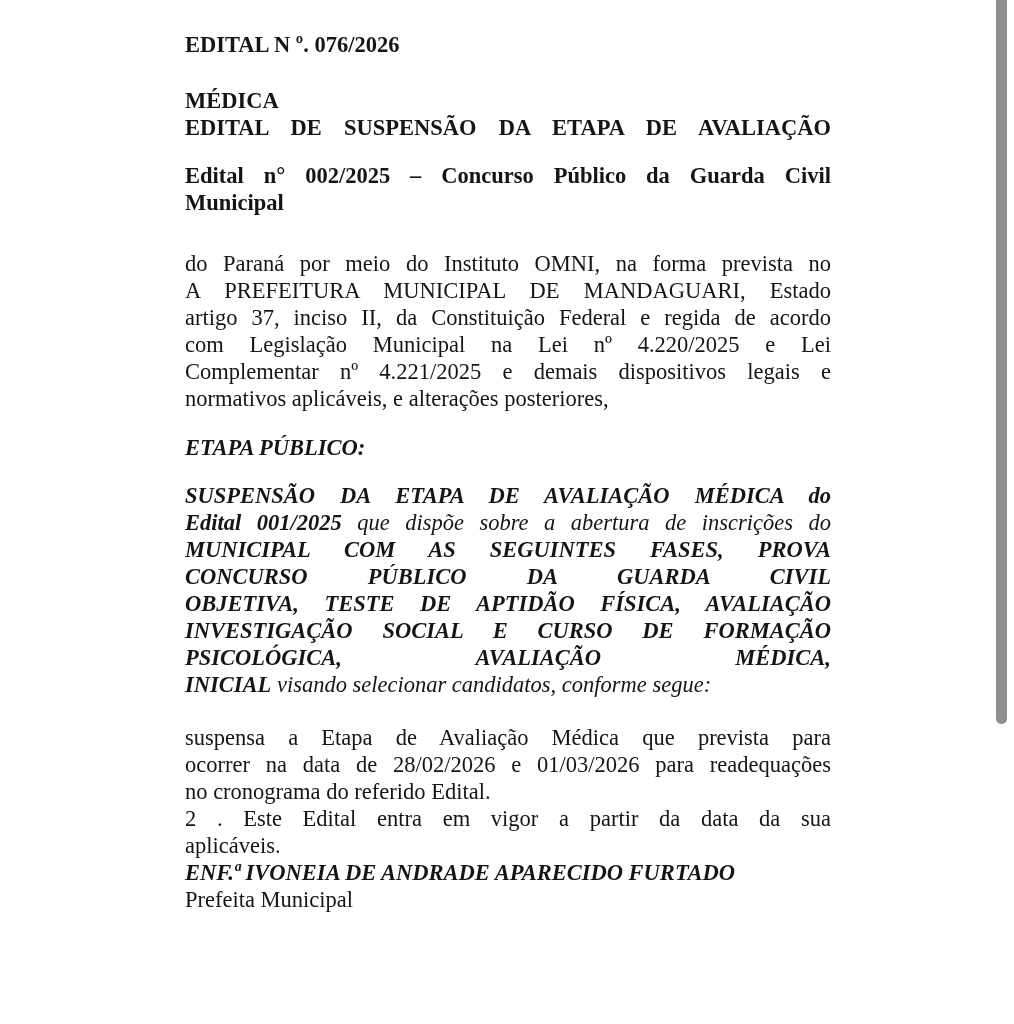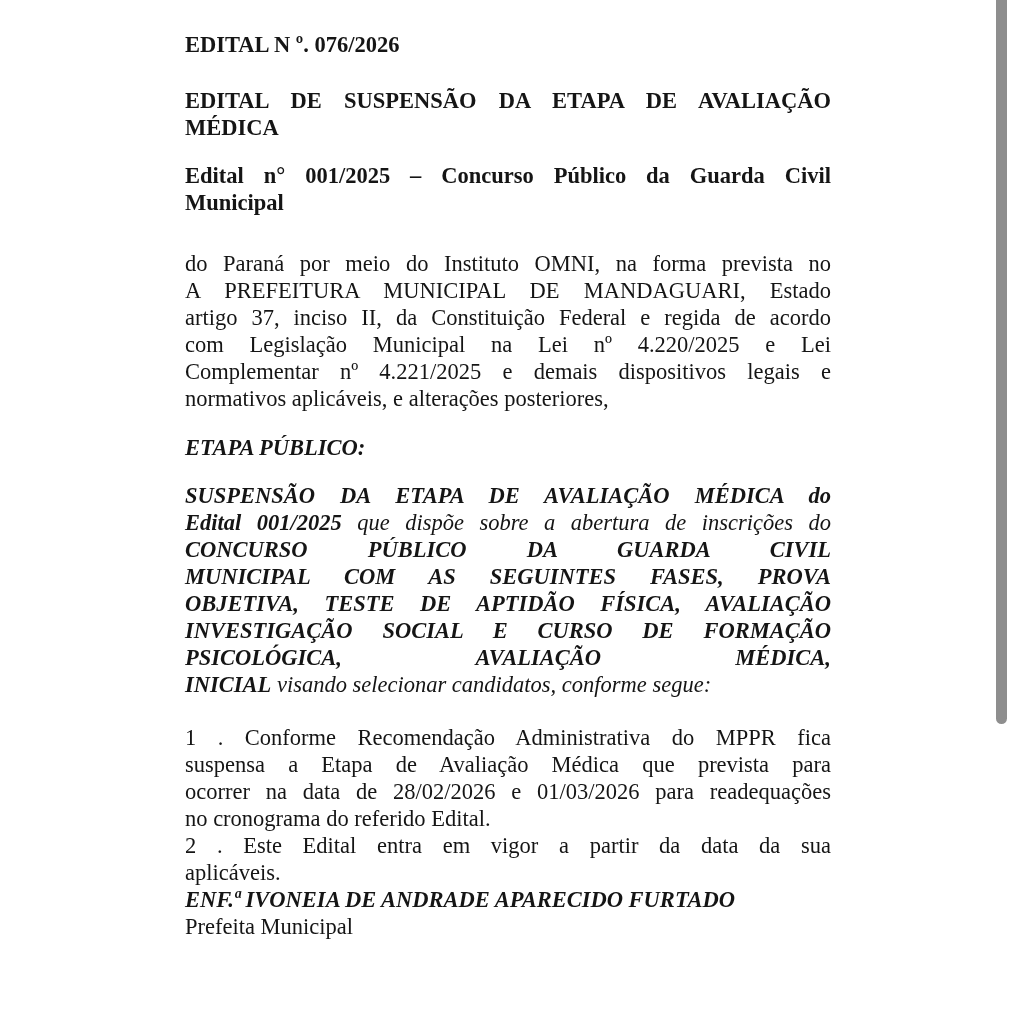--- a/index.html
+++ b/index.html
@@ -57,53 +57,52 @@
 </style>
 </head>
 <body>
 
 <div class="page">
   <div class="content">
 
     <div class="line bold b-title">EDITAL N º. 076/2026</div>
 
     <div class="b-heading">
+      <div class="line bold">MÉDICA</div>
       <div class="line bold stretch">EDITAL DE SUSPENSÃO DA ETAPA DE AVALIAÇÃO</div>
-      <div class="line bold">MÉDICA</div>
     </div>
 
     <div class="b-sub">
-      <div class="line bold stretch">Edital n° 001/2025 – Concurso Público da Guarda Civil</div>
+      <div class="line bold stretch">Edital n° 002/2025 – Concurso Público da Guarda Civil</div>
       <div class="line bold">Municipal</div>
     </div>
 
     <div class="b-intro">
       <div class="line stretch">do Paraná por meio do Instituto OMNI, na forma prevista no</div>
       <div class="line stretch">A PREFEITURA MUNICIPAL DE MANDAGUARI, Estado</div>
       <div class="line stretch">artigo 37, inciso II, da Constituição Federal e regida de acordo</div>
       <div class="line stretch">com Legislação Municipal na Lei nº 4.220/2025 e Lei</div>
       <div class="line stretch">Complementar nº 4.221/2025 e demais dispositivos legais e</div>
       <div class="line">normativos aplicáveis, e alterações posteriores,</div>
     </div>
 
     <div class="line bolditalic b-torna">ETAPA PÚBLICO:</div>
 
     <div class="b-susp">
       <div class="line stretch"><span class="bold">SUSPENSÃO DA ETAPA DE AVALIAÇÃO MÉDICA do</span></div>
       <div class="line stretch"><span class="bold">Edital 001/2025</span><span> que dispõe sobre a abertura de inscrições do</span></div>
+      <div class="line stretch"><span class="bold">MUNICIPAL COM AS SEGUINTES FASES, PROVA</span></div>
       <div class="line stretch"><span class="bold">CONCURSO PÚBLICO DA GUARDA CIVIL</span></div>
-      <div class="line stretch"><span class="bold">MUNICIPAL COM AS SEGUINTES FASES, PROVA</span></div>
       <div class="line stretch"><span class="bold">OBJETIVA, TESTE DE APTIDÃO FÍSICA, AVALIAÇÃO</span></div>
       <div class="line stretch"><span class="bold">INVESTIGAÇÃO SOCIAL E CURSO DE FORMAÇÃO</span></div>
       <div class="line stretch"><span class="bold">PSICOLÓGICA, AVALIAÇÃO MÉDICA,</span></div>
       <div class="line"><span class="bold">INICIAL</span><span> visando selecionar candidatos, conforme segue:</span></div>
     </div>
 
     <div class="b-items">
-      <div class="line stretch">1 . Conforme Recomendação Administrativa do MPPR fica</div>
       <div class="line stretch">suspensa a Etapa de Avaliação Médica que prevista para</div>
       <div class="line stretch">ocorrer na data de 28/02/2026 e 01/03/2026 para readequações</div>
       <div class="line">no cronograma do referido Edital.</div>
       <div class="line stretch">2 . Este Edital entra em vigor a partir da data da sua</div>
       <div class="line">aplicáveis.</div>
     </div>
 
 
     <div class="b-sign">
       <div class="line bolditalic">ENF.ª IVONEIA DE ANDRADE APARECIDO FURTADO</div>

